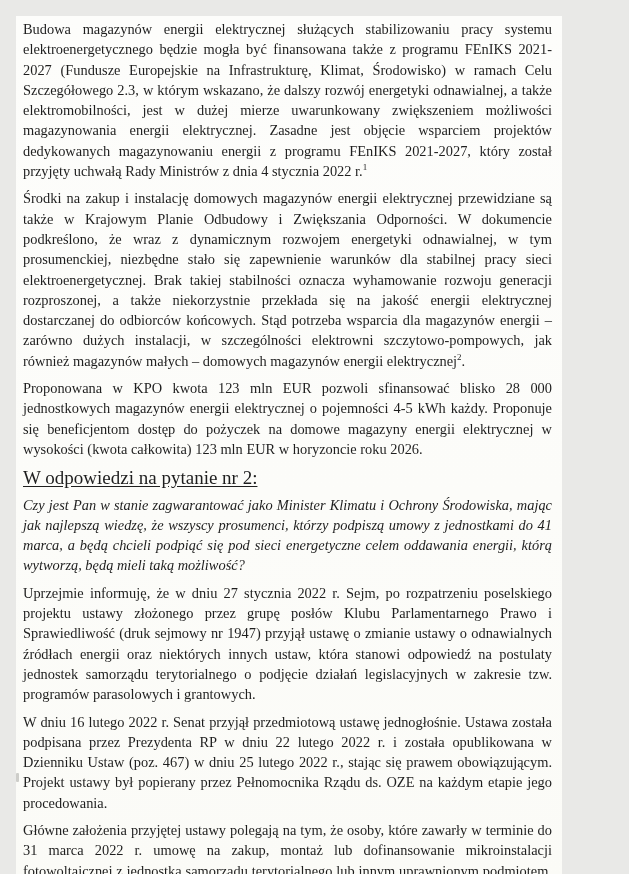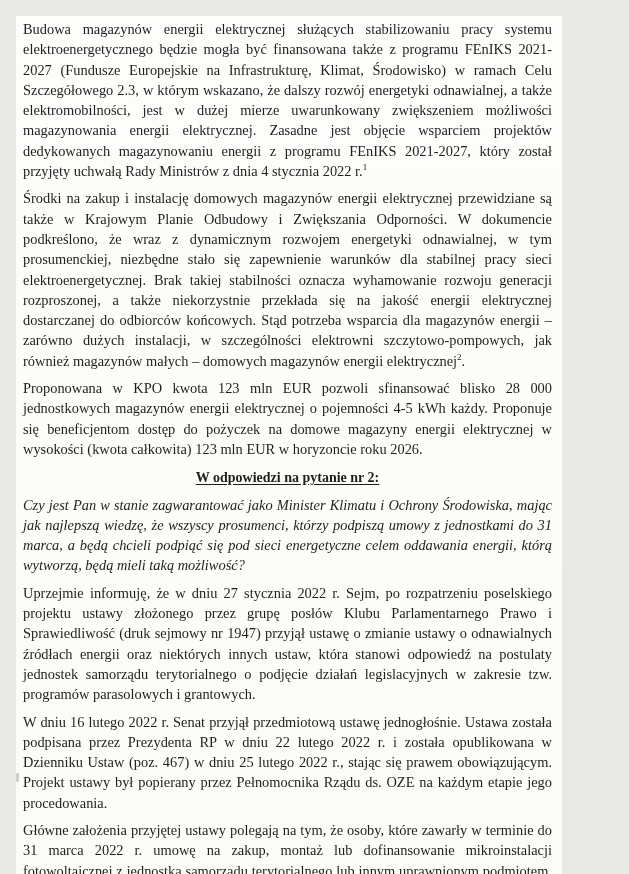--- a/index.html
+++ b/index.html
@@ -24,25 +24,25 @@
     overflow: hidden;
     -webkit-hyphens: none;
     hyphens: none;
   }
   .para {
     margin: 0 0 7px 0;
   }
   .heading {
     display: block;
     margin: 9px 0 6px 0;
-    font-size: 14px;
-    font-weight: bold;
+    font-size: 19px;
+    font-weight: normal;
     text-decoration: underline;
     text-underline-offset: 2px;
-    text-align: center;
+    text-align: left;
   }
   .question {
     font-style: italic;
   }
   .italic-run {
   }
   sup.fnref {
     font-size: 0.62em;
     line-height: 0;
     vertical-align: super;
@@ -64,21 +64,21 @@
 <div class="page">
 
   <p class="para"><span>Budowa magazynów energii elektrycznej służących stabilizowaniu pracy systemu elektroenergetycznego będzie mogła być finansowana także z programu FEnIKS 2021-2027 (Fundusze Europejskie na Infrastrukturę, Klimat, Środowisko) w ramach Celu Szczegółowego 2.3, w którym wskazano, że dalszy rozwój energetyki odnawialnej, a także elektromobilności, jest w dużej mierze uwarunkowany zwiększeniem możliwości magazynowania energii elektrycznej. Zasadne jest objęcie wsparciem projektów dedykowanych magazynowaniu energii z programu FEnIKS 2021-2027, który został przyjęty uchwałą Rady Ministrów z dnia 4 stycznia 2022 r.</span><sup class="fnref">1</sup></p>
 
   <p class="para"><span>Środki na zakup i instalację domowych magazynów energii elektrycznej przewidziane są także w Krajowym Planie Odbudowy i Zwiększania Odporności. W dokumencie podkreślono, że wraz z dynamicznym rozwojem energetyki odnawialnej, w tym prosumenckiej, niezbędne stało się zapewnienie warunków dla stabilnej pracy sieci elektroenergetycznej. Brak takiej stabilności oznacza wyhamowanie rozwoju generacji rozproszonej, a także niekorzystnie przekłada się na jakość energii elektrycznej dostarczanej do odbiorców końcowych. Stąd potrzeba wsparcia dla magazynów energii – zarówno dużych instalacji, w szczególności elektrowni szczytowo-pompowych, jak również magazynów małych – domowych magazynów energii elektrycznej</span><sup class="fnref">2</sup><span>.</span></p>
 
   <p class="para"><span>Proponowana w KPO kwota 123 mln EUR pozwoli sfinansować blisko 28 000 jednostkowych magazynów energii elektrycznej o pojemności 4-5 kWh każdy. Proponuje się beneficjentom dostęp do pożyczek na domowe magazyny energii elektrycznej w wysokości (kwota całkowita) 123 mln EUR w horyzoncie roku 2026.</span></p>
 
   <h2 class="heading">W odpowiedzi na pytanie nr 2:</h2>
 
-  <p class="para question"><span>Czy jest Pan w stanie zagwarantować jako Minister Klimatu i Ochrony Środowiska, mając jak najlepszą wiedzę, że wszyscy prosumenci, którzy podpiszą umowy z jednostkami do 31 marca, a będą chcieli podpiąć się pod sieci energetyczne celem oddawania energii, którą wytworzą, będą mieli taką możliwość?</span></p>
+  <p class="para question"><span>Czy jest Pan w stanie zagwarantować jako Minister Klimatu i Ochrony Środowiska, mając jak najlepszą wiedzę, że wszyscy prosumenci, którzy podpiszą umowy z jednostkami do 41 marca, a będą chcieli podpiąć się pod sieci energetyczne celem oddawania energii, którą wytworzą, będą mieli taką możliwość?</span></p>
 
   <p class="para"><span>Uprzejmie informuję, że w dniu 27 stycznia 2022 r. Sejm, po rozpatrzeniu poselskiego projektu ustawy złożonego przez grupę posłów Klubu Parlamentarnego Prawo i Sprawiedliwość (druk sejmowy nr 1947) przyjął </span><span class="italic-run">ustawę o zmianie ustawy o odnawialnych źródłach energii oraz niektórych innych ustaw</span><span>, która stanowi odpowiedź na postulaty jednostek samorządu terytorialnego o podjęcie działań legislacyjnych w zakresie tzw. programów parasolowych i grantowych.</span></p>
 
   <p class="para"><span>W dniu 16 lutego 2022 r. Senat przyjął przedmiotową ustawę jednogłośnie. Ustawa została podpisana przez Prezydenta RP w dniu 22 lutego 2022 r. i została opublikowana w Dzienniku Ustaw (poz. 467) w dniu 25 lutego 2022 r., stając się prawem obowiązującym. Projekt ustawy był popierany przez Pełnomocnika Rządu ds. OZE na każdym etapie jego procedowania.</span></p>
 
   <p class="para"><span>Główne założenia przyjętej ustawy polegają na tym, że osoby, które zawarły w terminie do 31 marca 2022 r. umowę na zakup, montaż lub dofinansowanie mikroinstalacji fotowoltaicznej z jednostką samorządu terytorialnego lub innym uprawnionym podmiotem, który realizuje projekt dofinansowany z funduszy Regionalnego Programu Operacyjnego na lata 2014-2020, oraz złożyła prawidłowo wniosek o przyłączenie mikroinstalacji do sieci elektroenergetycznej w terminie do 31 grudnia 2023 r., będzie mogła rozliczać się w zakresie wytworzonej i pobranej energii elektrycznej na dotychczasowych zasadach, tj. w systemie opustów.</span></p>
 
   <h2 class="heading">W odpowiedzi na pytanie nr 3:</h2>
 
   <span class="artifact-dash"></span>

